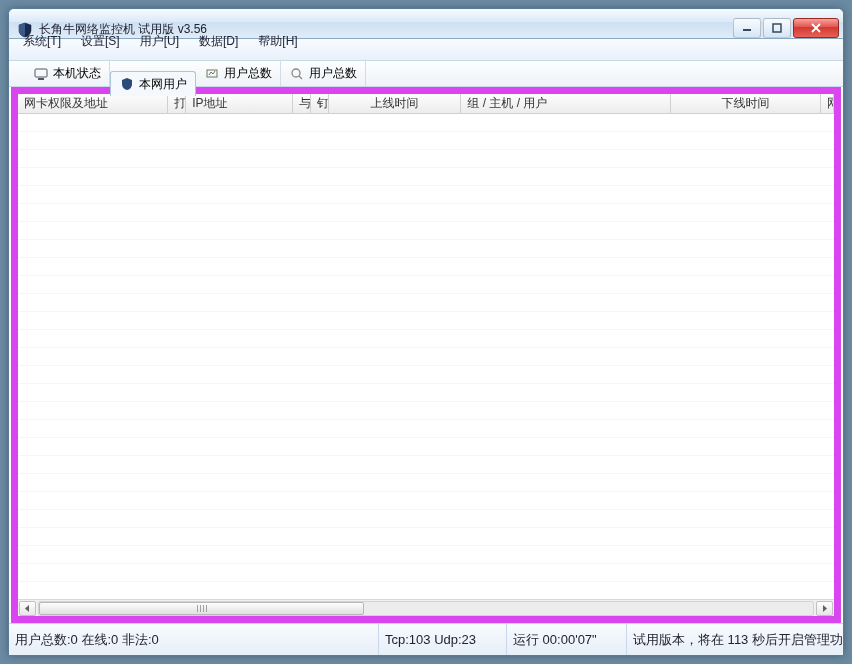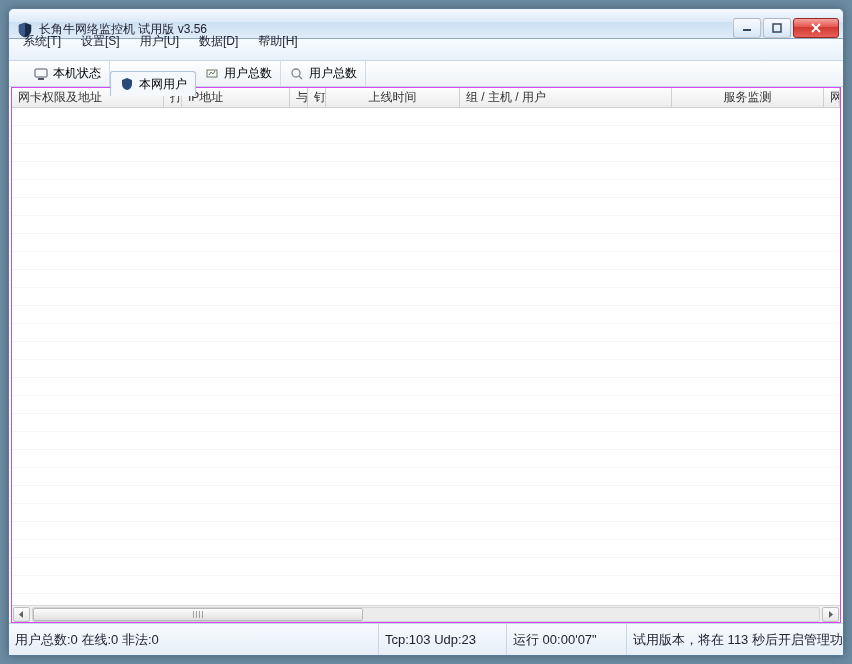--- a/index.html
+++ b/index.html
@@ -91,21 +91,21 @@
   border-radius: 3px 3px 0 0;
   position: relative;
   top: 10px;
 }
 .tab .icon { width: 16px; height: 16px; display:flex; align-items:center; justify-content:center; }
 
 .content {
   flex: 1;
   display: flex;
   flex-direction: column;
-  border: 1px solid #d946ef;
+  border: 7px solid #d946ef;
   margin: 0 2px;
   background: #0c4a6e;
   overflow: hidden;
 }
 .col-headers {
   height: 20px;
   display: flex;
   background: linear-gradient(to bottom, #fdfdfd, #ececec);
   border-bottom: 1px solid #d0d0d0;
   font-size: 12px;
@@ -265,21 +265,21 @@
 
   <div class="content">
     <div class="col-headers">
       <div class="col" style="width:152px">网卡权限及地址</div>
       <div class="col" style="width:18px">打</div>
       <div class="col" style="width:108px">IP地址</div>
       <div class="col" style="width:18px">与</div>
       <div class="col" style="width:18px">钉</div>
       <div class="col center" style="width:134px">上线时间</div>
       <div class="col" style="width:212px">组 / 主机 / 用户</div>
-      <div class="col center" style="width:152px">服务监测</div>
+      <div class="col center" style="width:152px">下线时间</div>
       <div class="col" style="flex:1">网</div>
     </div>
     <div class="grid-body"></div>
     <div class="hscroll">
       <div class="arrow">
         <svg width="7" height="7">
             <path d="M5 0 L1 3.5 L5 7 Z" fill="#606060"></path>
           </svg>
       </div>
       <div class="track">

